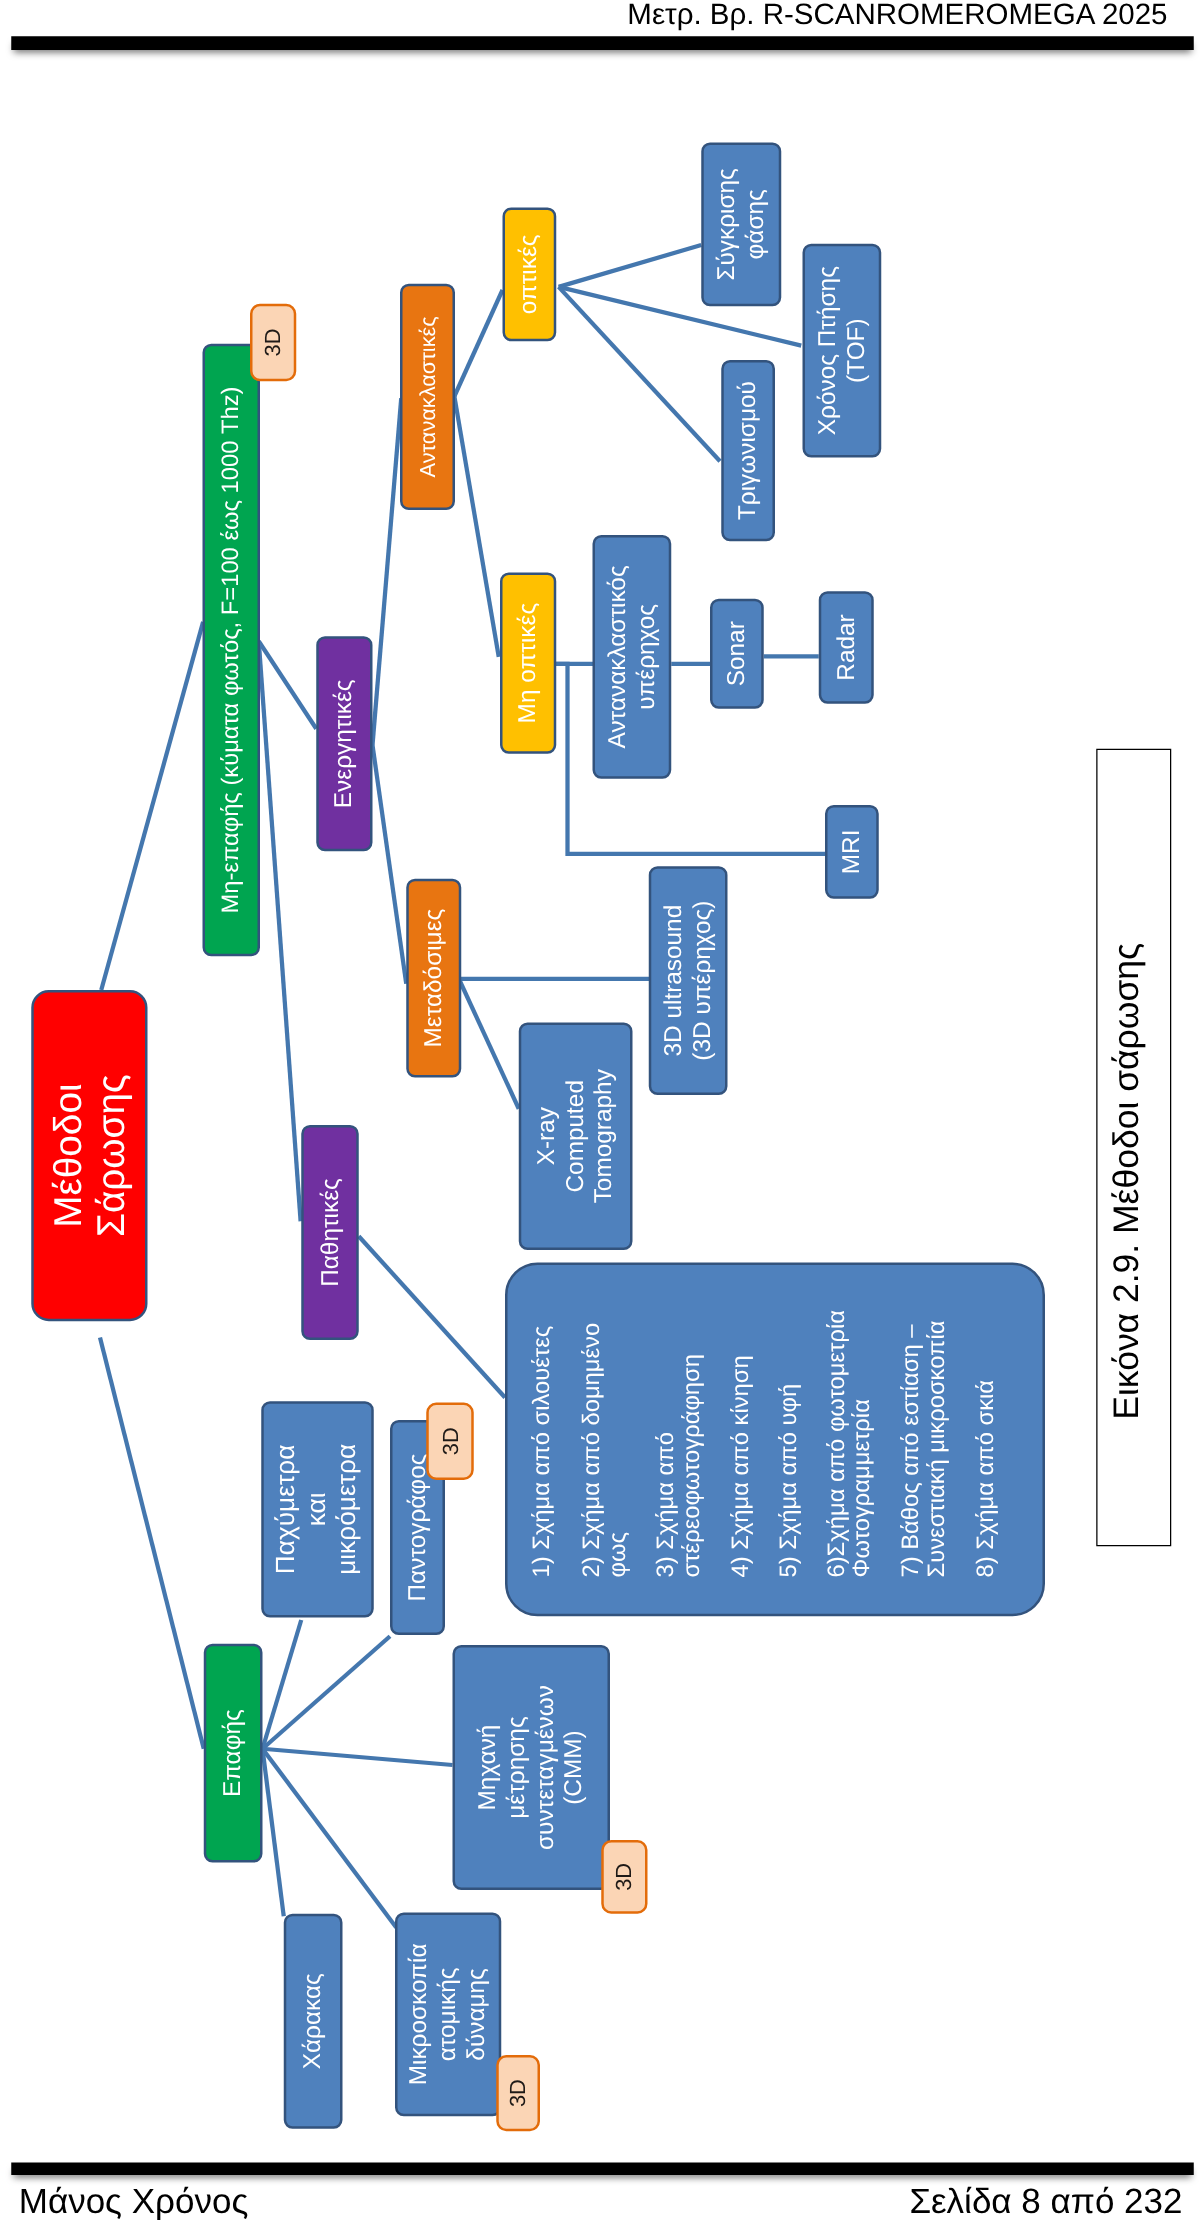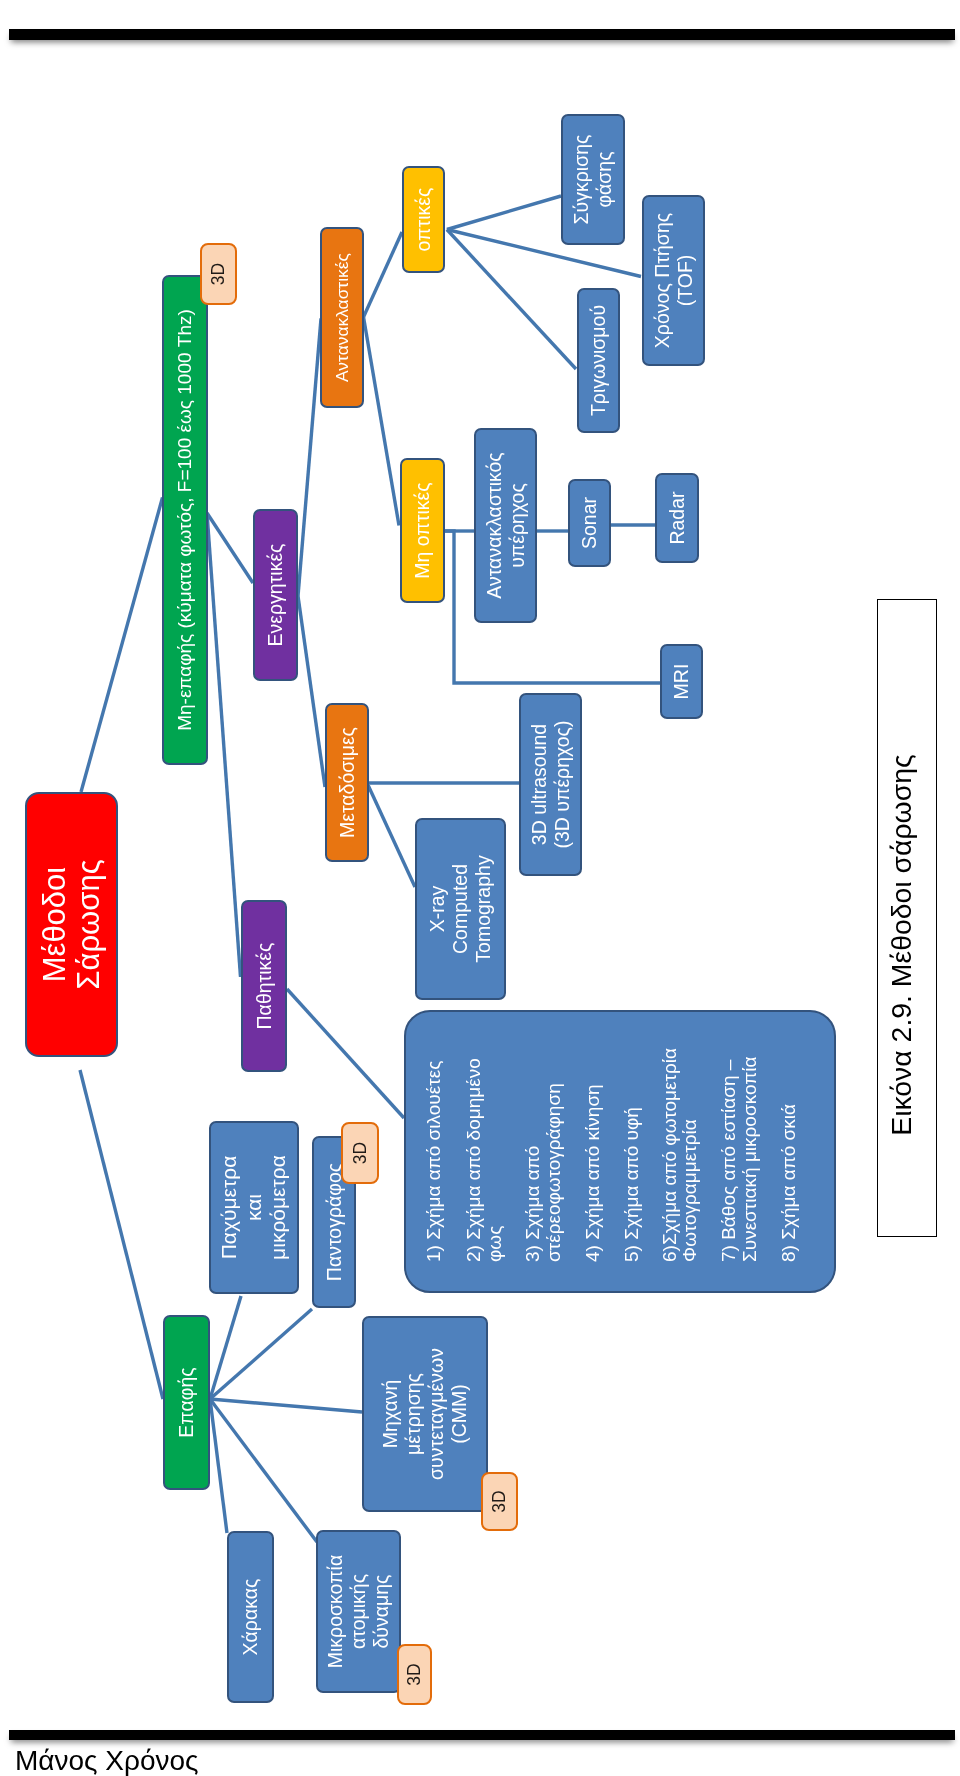--- a/index.html
+++ b/index.html
@@ -30,20 +30,21 @@
   .li{position:absolute;left:29px;font-size:19px;color:#fff;line-height:1.09;white-space:pre-line;}
   .cap{position:absolute;border:1.6px solid #000;box-sizing:border-box;}
   .capinner{position:absolute;left:0;top:0;width:638px;height:60px;transform-origin:0 0;
             transform:rotate(-90deg) translate(-638px,0) translate(-26px,-7px);display:flex;align-items:center;justify-content:center;
             font-size:28.4px;color:#000;}
 </style>
 </head>
 <body>
 
 <div class="page">
+  <div class="hdr-text">Μετρ. Βρ. R-SCANROMEROMEGA 2025</div>
   <div class="hdr-rule"></div>
 
   <div id="stage">
     <svg id="links" viewBox="0 0 1776 960" width="1776" height="960" fill="none" stroke="#4477AE" stroke-width="3.4">
       <path d="M 984 81 L 1278.5 162.5"></path>
       <path d="M 706 80 L 377 163"></path>
       <path d="M 1263 207 L 1193 253"></path>
       <path d="M 1263 207 L 799 240.5"></path>
       <path d="M 1180 298 L 1457.5 321"></path>
       <path d="M 1180 298 L 989 325"></path>
@@ -117,13 +118,14 @@
 δύναμης</div>
     <div class="node badge" style="left:71px;top:397px;width:61px;height:35px;">3D</div>
   </div>
 
   <div class="cap" style="left:877px;top:599px;width:60px;height:638px;">
     <div class="capinner">Εικόνα 2.9. Μέθοδοι σάρωσης</div>
   </div>
 
   <div class="ftr-rule"></div>
   <div class="ftr-left">Μάνος Χρόνος</div>
+  <div class="ftr-right">Σελίδα 8 από 232</div>
 </div>
 
 </body></html>

